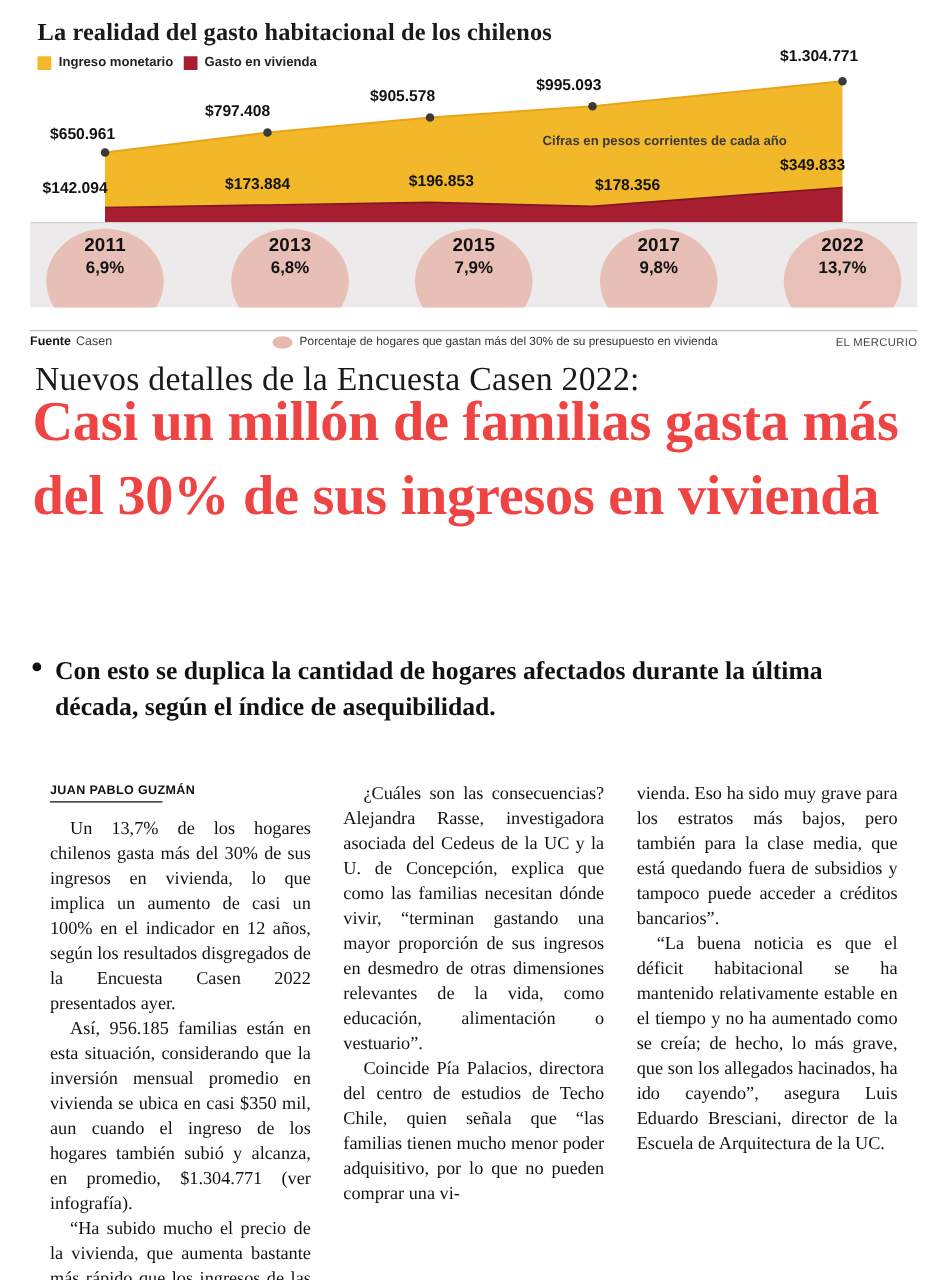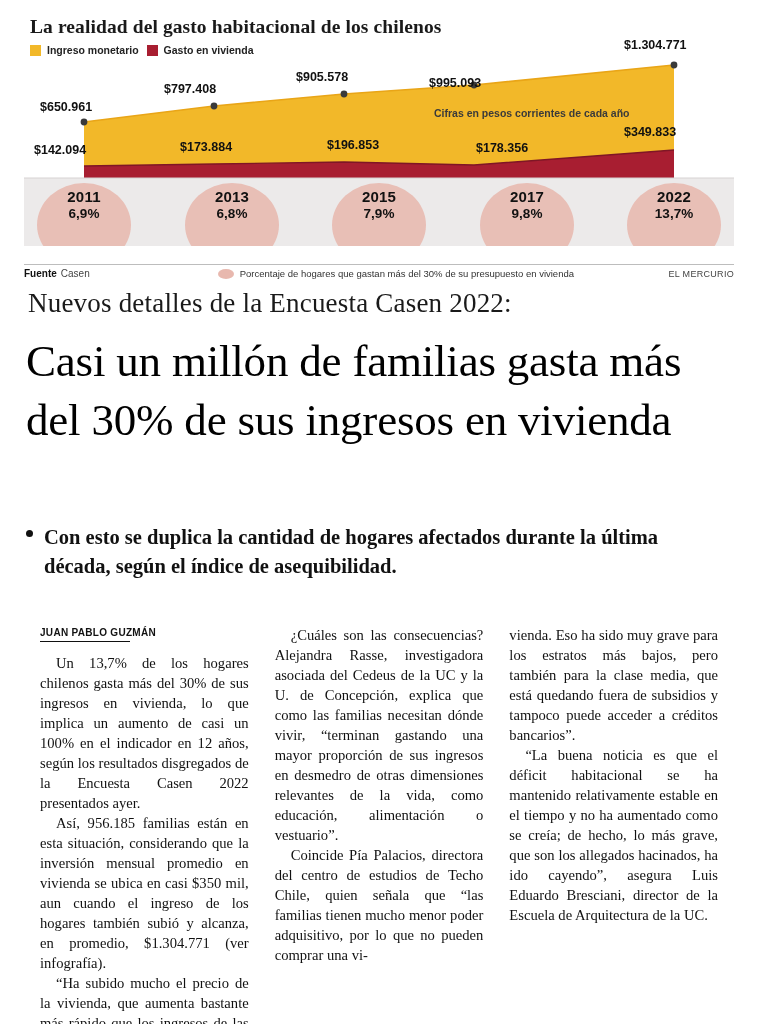--- a/index.html
+++ b/index.html
@@ -115,27 +115,28 @@
   .kicker {
     position: absolute;
     left: 28px; top: 288px;
     font-family: "Liberation Serif", serif;
     font-size: 27px;
     color: #1a1a1a;
     letter-spacing: 0.2px;
   }
   .headline {
     position: absolute;
-    left: 26px; top: 332px;
+    left: 26px; top: 308px;
     width: 700px;
     font-family: "Liberation Serif", serif;
     font-size: 45px;
     line-height: 1.30;
-    color: #000000;
+    color: #ef4444;
     letter-spacing: -0.2px;
+    font-weight: bold;
   }
   .bullet {
     position: absolute;
     width: 7px; height: 7px;
     background: #111;
     border-radius: 50%;
   }
   .standfirst {
     position: absolute;
     left: 44px; top: 523px;
@@ -232,21 +233,21 @@
           <circle cx="450" cy="25" r="3.4"></circle>
           <circle cx="650" cy="5" r="3.4"></circle>
         </g>
 
         <line x1="0" y1="118" x2="710" y2="118" stroke="#d6d2d2" stroke-width="1"></line>
       </svg>
 
       <div class="val-label" style="left:16px;  top:40px;">$650.961</div>
       <div class="val-label" style="left:140px; top:22px;">$797.408</div>
       <div class="val-label" style="left:272px; top:10px;">$905.578</div>
-      <div class="val-label" style="left:405px; top:1px;margin-top:15px;">$995.093</div>
+      <div class="val-label" style="left:405px; top:1px;">$995.093</div>
       <div class="val-label" style="left:600px; top:-22px;">$1.304.771</div>
 
       <div class="val-label" style="left:10px;  top:83px;">$142.094</div>
       <div class="val-label" style="left:156px; top:80px;">$173.884</div>
       <div class="val-label" style="left:303px; top:78px;">$196.853</div>
       <div class="val-label" style="left:452px; top:81px;">$178.356</div>
       <div class="val-label" style="left:600px; top:65px;">$349.833</div>
 
       <div class="note-cifras" style="left:410px; top:47px;">Cifras en pesos corrientes de cada año</div>
 

